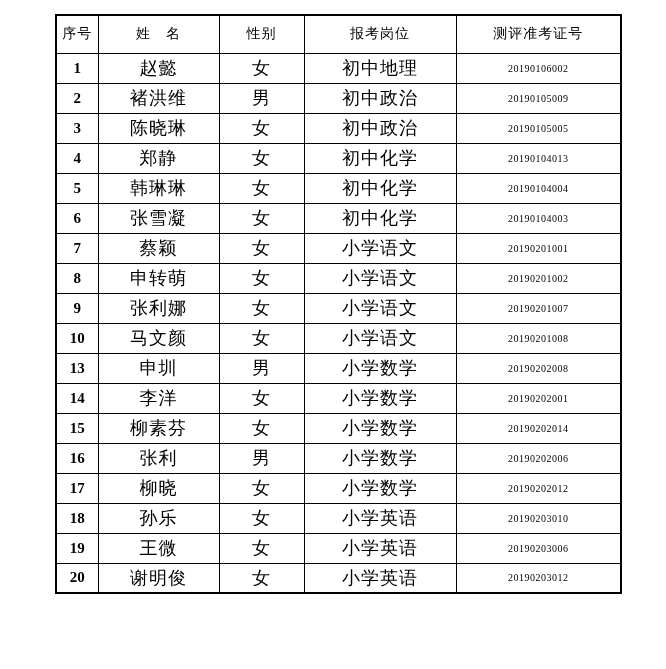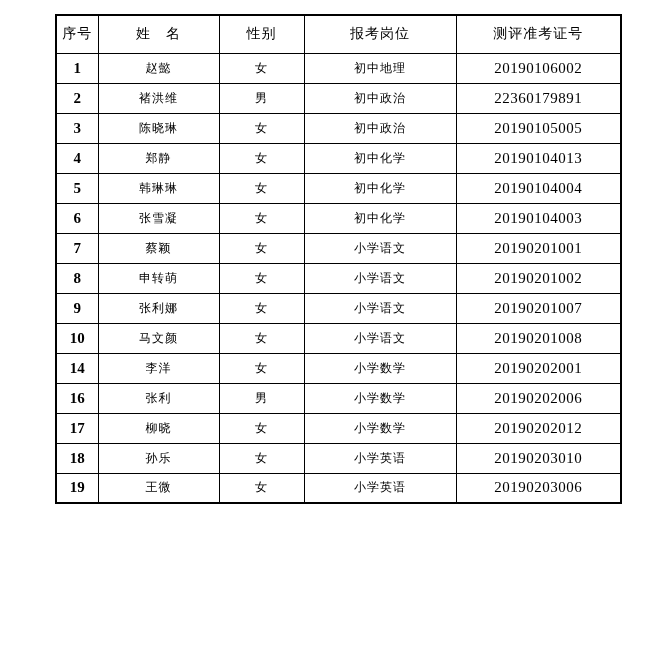--- a/index.html
+++ b/index.html
@@ -44,30 +44,30 @@
     white-space: nowrap;
   }
   thead tr { height: 38px; }
   tbody tr { height: 30px; }
   th {
     font-weight: normal;
     font-size: 14px;
     letter-spacing: 1px;
   }
   td.cell-cjk {
-    font-size: 12px;
+    font-size: 18px;
     letter-spacing: 1px;
   }
   td.cell-serial {
     font-weight: bold;
     font-size: 15px;
     letter-spacing: 0;
   }
   td.cell-ticket {
-    font-size: 15px;
+    font-size: 10px;
     letter-spacing: 0.5px;
     text-align: center;
   }
 </style>
 </head>
 <body>
 
 <div class="page">
   <table class="roster">
     <colgroup>
@@ -92,21 +92,21 @@
           <td class="cell-cjk">赵懿</td>
           <td class="cell-cjk">女</td>
           <td class="cell-cjk">初中地理</td>
           <td class="cell-ticket">20190106002</td>
         </tr>
         <tr>
           <td class="cell-serial">2</td>
           <td class="cell-cjk">褚洪维</td>
           <td class="cell-cjk">男</td>
           <td class="cell-cjk">初中政治</td>
-          <td class="cell-ticket">22360179891</td>
+          <td class="cell-ticket">20190105009</td>
         </tr>
         <tr>
           <td class="cell-serial">3</td>
           <td class="cell-cjk">陈晓琳</td>
           <td class="cell-cjk">女</td>
           <td class="cell-cjk">初中政治</td>
           <td class="cell-ticket">20190105005</td>
         </tr>
         <tr>
           <td class="cell-serial">4</td>
@@ -151,25 +151,39 @@
           <td class="cell-ticket">20190201007</td>
         </tr>
         <tr>
           <td class="cell-serial">10</td>
           <td class="cell-cjk">马文颜</td>
           <td class="cell-cjk">女</td>
           <td class="cell-cjk">小学语文</td>
           <td class="cell-ticket">20190201008</td>
         </tr>
         <tr>
+          <td class="cell-serial">13</td>
+          <td class="cell-cjk">申圳</td>
+          <td class="cell-cjk">男</td>
+          <td class="cell-cjk">小学数学</td>
+          <td class="cell-ticket">20190202008</td>
+        </tr>
+        <tr>
           <td class="cell-serial">14</td>
           <td class="cell-cjk">李洋</td>
           <td class="cell-cjk">女</td>
           <td class="cell-cjk">小学数学</td>
           <td class="cell-ticket">20190202001</td>
+        </tr>
+        <tr>
+          <td class="cell-serial">15</td>
+          <td class="cell-cjk">柳素芬</td>
+          <td class="cell-cjk">女</td>
+          <td class="cell-cjk">小学数学</td>
+          <td class="cell-ticket">20190202014</td>
         </tr>
         <tr>
           <td class="cell-serial">16</td>
           <td class="cell-cjk">张利</td>
           <td class="cell-cjk">男</td>
           <td class="cell-cjk">小学数学</td>
           <td class="cell-ticket">20190202006</td>
         </tr>
         <tr>
           <td class="cell-serial">17</td>
@@ -184,16 +198,23 @@
           <td class="cell-cjk">女</td>
           <td class="cell-cjk">小学英语</td>
           <td class="cell-ticket">20190203010</td>
         </tr>
         <tr>
           <td class="cell-serial">19</td>
           <td class="cell-cjk">王微</td>
           <td class="cell-cjk">女</td>
           <td class="cell-cjk">小学英语</td>
           <td class="cell-ticket">20190203006</td>
+        </tr>
+        <tr>
+          <td class="cell-serial">20</td>
+          <td class="cell-cjk">谢明俊</td>
+          <td class="cell-cjk">女</td>
+          <td class="cell-cjk">小学英语</td>
+          <td class="cell-ticket">20190203012</td>
         </tr>
       </tbody>
   </table>
 </div>
 
 </body></html>

